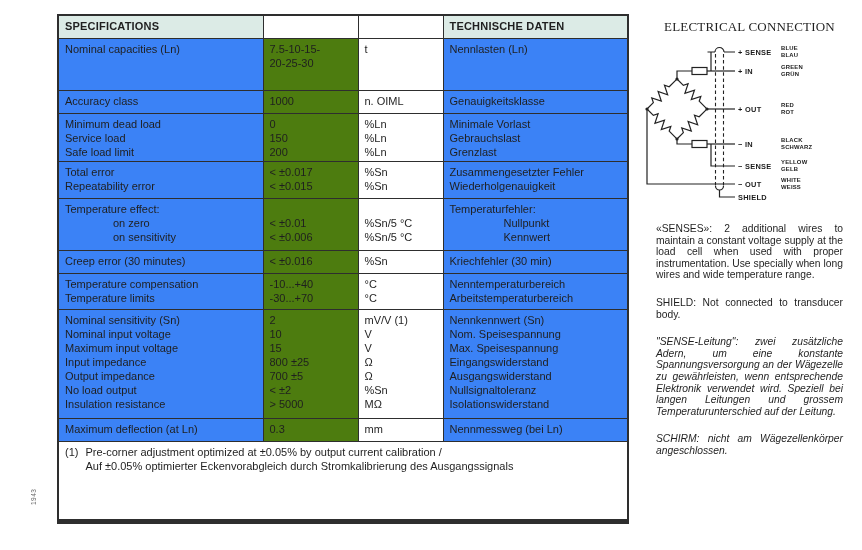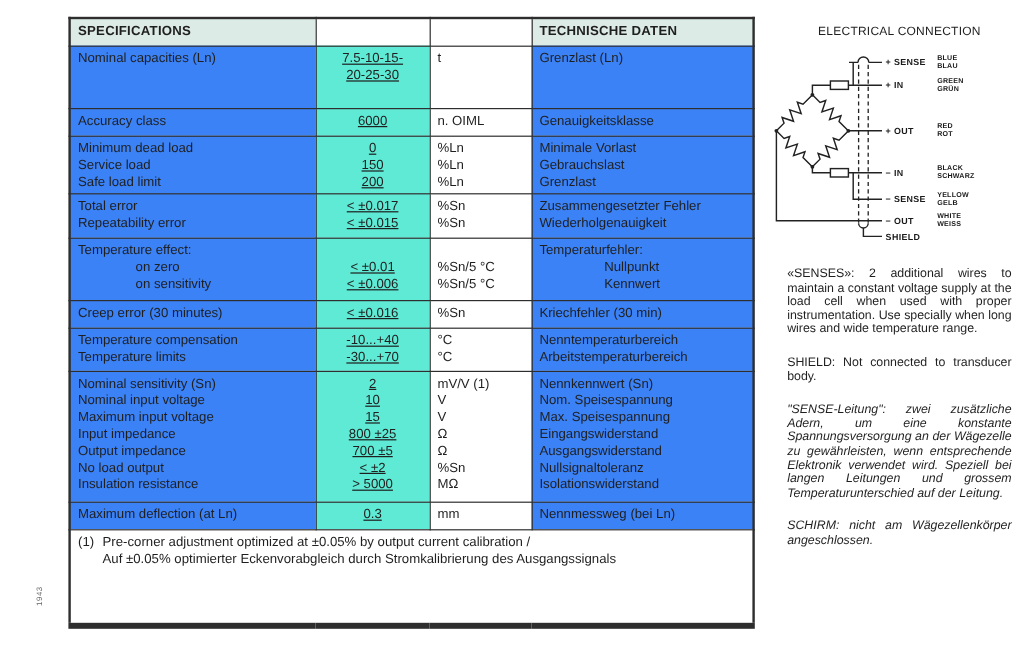--- a/index.html
+++ b/index.html
@@ -17,36 +17,36 @@
   table.spec col.c-value{width:95px;}
   table.spec col.c-unit{width:85px;}
   table.spec col.c-label-de{width:185px;}
   table.spec td,table.spec th{
     border:1.5px solid #2e2e2e;vertical-align:top;
     font-size:11px;line-height:14px;padding:3px 6px 2px 6px;
   }
   th.hdr{background:#dcebe6;text-align:left;font-size:11.5px;font-weight:bold;letter-spacing:.2px;padding-top:4px;padding-bottom:4px;}
   th.hdr-blank{background:#ffffff;}
   td.label{background:#3b82f6;text-align:left;}
-  td.value{background:#5eead4;text-align:center;text-decoration:underline;}
+  td.value{background:#4d7c0f;text-align:left;}
   td.unit{background:#ffffff;text-align:left;}
   .line{min-height:14px;white-space:nowrap;}
   .line.indent-en{padding-left:48px;}
   .line.indent-de{padding-left:54px;}
   td.footnote-cell{background:#ffffff;height:72px;padding:6px 8px;}
   .fn-row{display:flex;gap:7px;font-size:11px;line-height:14px;}
   .fn-body{flex:1;}
   
   .side-code{
     position:absolute;left:30px;top:505px;font-size:6.5px;color:#666;
     transform:rotate(-90deg);transform-origin:left top;letter-spacing:.5px;
   }
   
   .right-panel{position:absolute;left:640px;top:20px;width:219px;}
-  .rp-title{ text-align:center;font-size:10px;letter-spacing:.2px;line-height:13px;}
+  .rp-title{ text-align:center;font-size:13px;letter-spacing:.2px;line-height:13px;font-family:Liberation Serif, serif;}
   .rp-title-de{text-align:center;font-size:10.5px;font-style:italic;letter-spacing:.2px;line-height:13px;}
   .diagram{margin:6px 0 0 2px;display:block;}
   .diagram .wire{fill:none;stroke:#222;stroke-width:1.2;}
   .diagram .wire-dash{fill:none;stroke:#222;stroke-width:1.1;stroke-dasharray:3.5 2.6;}
   .diagram .rbox{fill:#fff;stroke:#222;stroke-width:1.2;}
   .diagram .node{fill:#222;}
   .diagram text{font-family:"Liberation Sans",sans-serif;fill:#1a1a1a;}
   .diagram .t-label{font-size:7.4px;font-weight:bold;letter-spacing:.3px;}
   .diagram .t-color{font-size:5.9px;font-weight:bold;letter-spacing:.2px;}
   .rp-note{font-size:10.3px;line-height:11.6px;text-align:justify;margin:16px;}
@@ -80,29 +80,29 @@
               <div class="line">Nominal capacities (Ln)</div>
             </td>
             <td class="value">
               <div class="line">7.5-10-15-</div>
               <div class="line">20-25-30</div>
             </td>
             <td class="unit">
               <div class="line">t</div>
             </td>
             <td class="label">
-              <div class="line">Grenzlast (Ln)</div>
+              <div class="line">Nennlasten (Ln)</div>
             </td>
           </tr>
           <tr style="height: 23px; padding-left: 48px;">
             <td class="label">
               <div class="line">Accuracy class</div>
             </td>
             <td class="value">
-              <div class="line">6000</div>
+              <div class="line">1000</div>
             </td>
             <td class="unit">
               <div class="line">n. OIML</div>
             </td>
             <td class="label">
               <div class="line">Genauigkeitsklasse</div>
             </td>
           </tr>
           <tr style="height: 48px; margin-top: 21px;">
             <td class="label">

